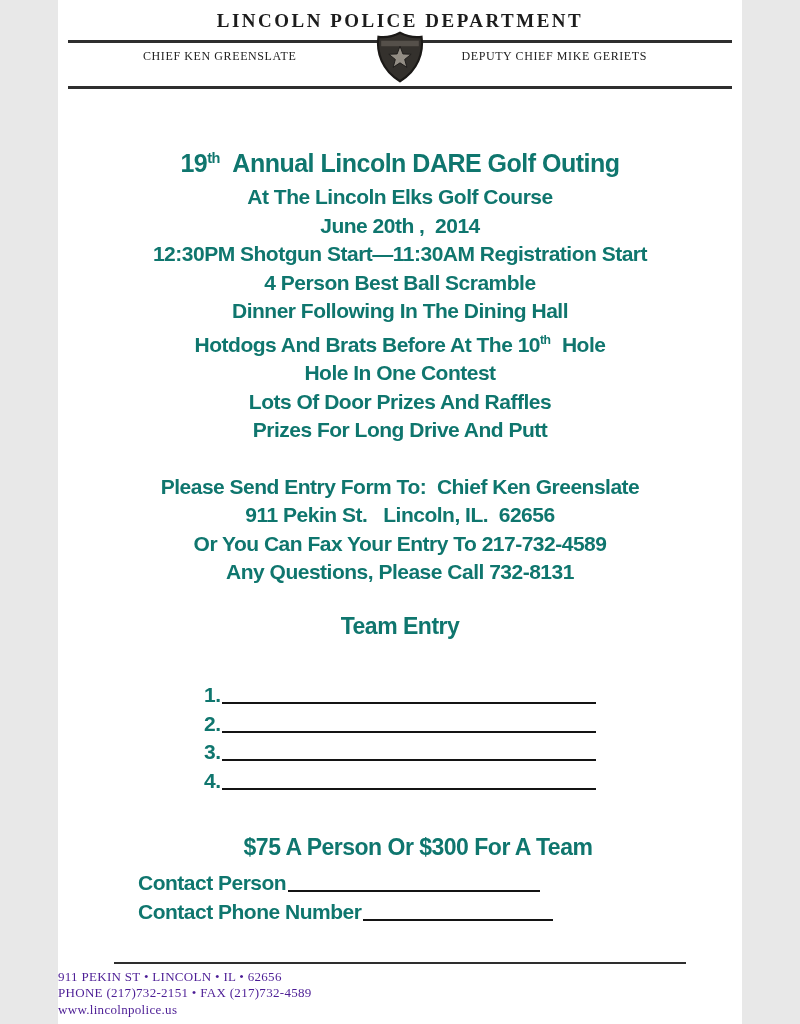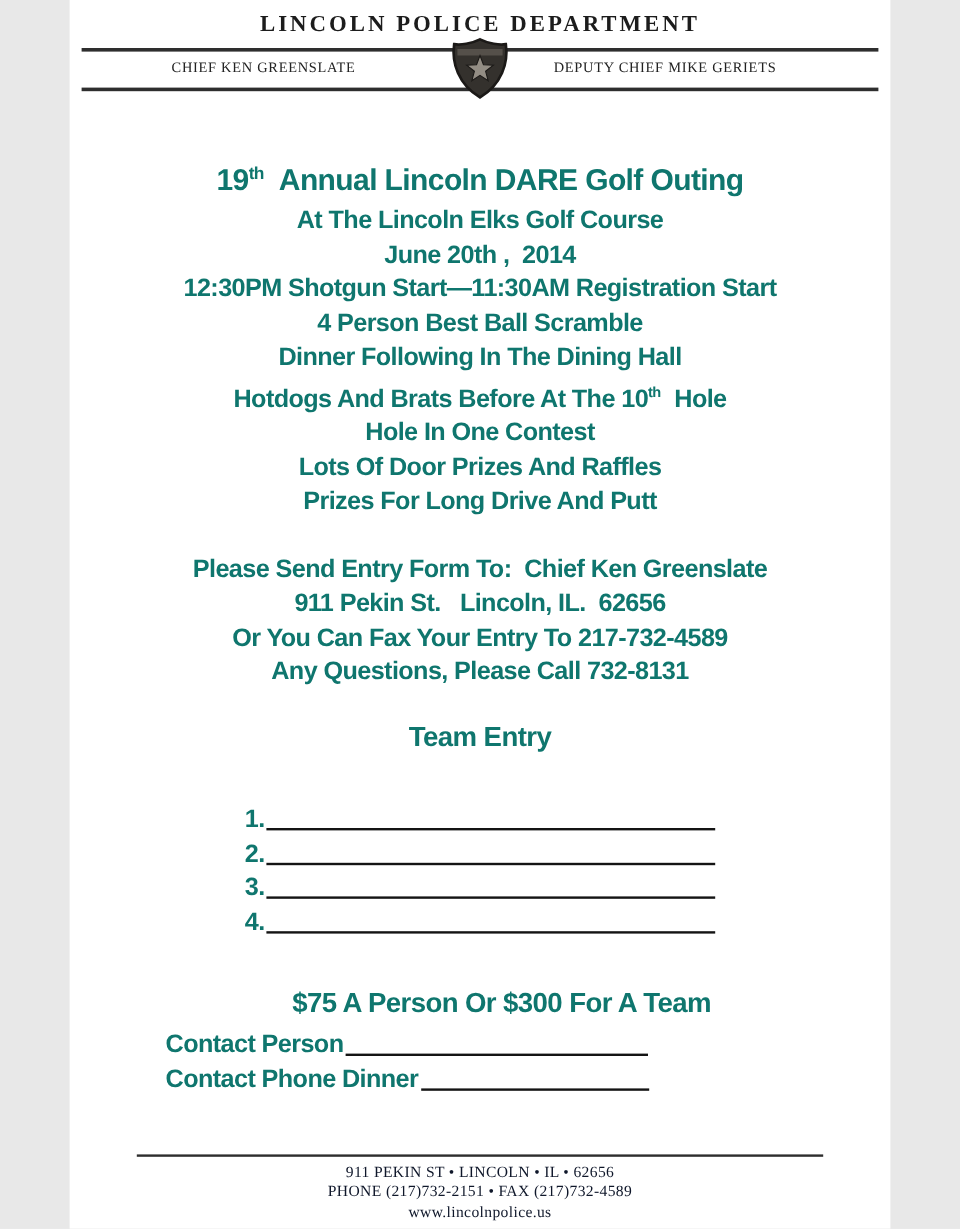--- a/index.html
+++ b/index.html
@@ -14,21 +14,21 @@
   .dept-title {
     text-align:center;
     font-family:"Liberation Serif", serif;
     font-weight:600; font-size:19px; letter-spacing:2.5px;
     color:#1c1c1c;
   }
   .rule { border-top:3px solid #2e2e2e; margin:0 10px; }
   .rule-top { margin-top:8px; }
   .names-row {
     display:flex; justify-content:space-between;
-    padding:6px 95px 9px 85px;
+    padding:6px 95px 22px 85px;
     font-family:"Liberation Serif", serif; font-size:12px;
     letter-spacing:0.6px; color:#222;
   }
   .badge {
     position:absolute; top:31px; left:50%; transform:translateX(-50%);
     line-height:0;
   }
 
   
   .content {
@@ -53,22 +53,22 @@
   .contact-line { display:flex; align-items:flex-end; height:29px; }
   .contact-label { font-size:21px; line-height:27px;text-align:center; }
   .fill { border-bottom:2px solid #141414; margin:0 0 4px 2px; }
   .fill-person { width:252px; }
   .fill-phone  { width:190px; }
 
   
   .footer { margin-top:auto; padding-bottom:6px; }
   .footer-rule { border-top:2px solid #2e2e2e; margin:0 56px 5px; }
   .footer-line {
-    text-align:center; font-family:"Liberation Serif", serif;
-    font-size:13px; line-height:16.5px; letter-spacing:0.3px; color:#0f172a;
+    text-align:left; font-family:"Liberation Serif", serif;
+    font-size:13px; line-height:16.5px; letter-spacing:0.3px; color:#4c1d95;
   }
 </style>
 </head>
 <body>
 
 <div class="page">
 
   <div class="masthead">
     <div class="dept-title">LINCOLN POLICE DEPARTMENT</div>
     <div class="rule rule-top"></div>
@@ -133,21 +133,21 @@
     </div>
 
     <div class="price-line">$75 A Person Or $300 For A Team</div>
 
     <div class="contact-lines">
       <div class="contact-line">
         <span class="contact-label">Contact Person</span>
         <span class="fill fill-person"></span>
       </div>
       <div class="contact-line">
-        <span class="contact-label">Contact Phone Dinner</span>
+        <span class="contact-label">Contact Phone Number</span>
         <span class="fill fill-phone"></span>
       </div>
     </div>
 
   </div>
 
   <div class="footer">
     <div class="footer-rule"></div>
     <div class="footer-line">911 PEKIN ST • LINCOLN • IL • 62656</div>
     <div class="footer-line">PHONE (217)732-2151 • FAX (217)732-4589</div>

